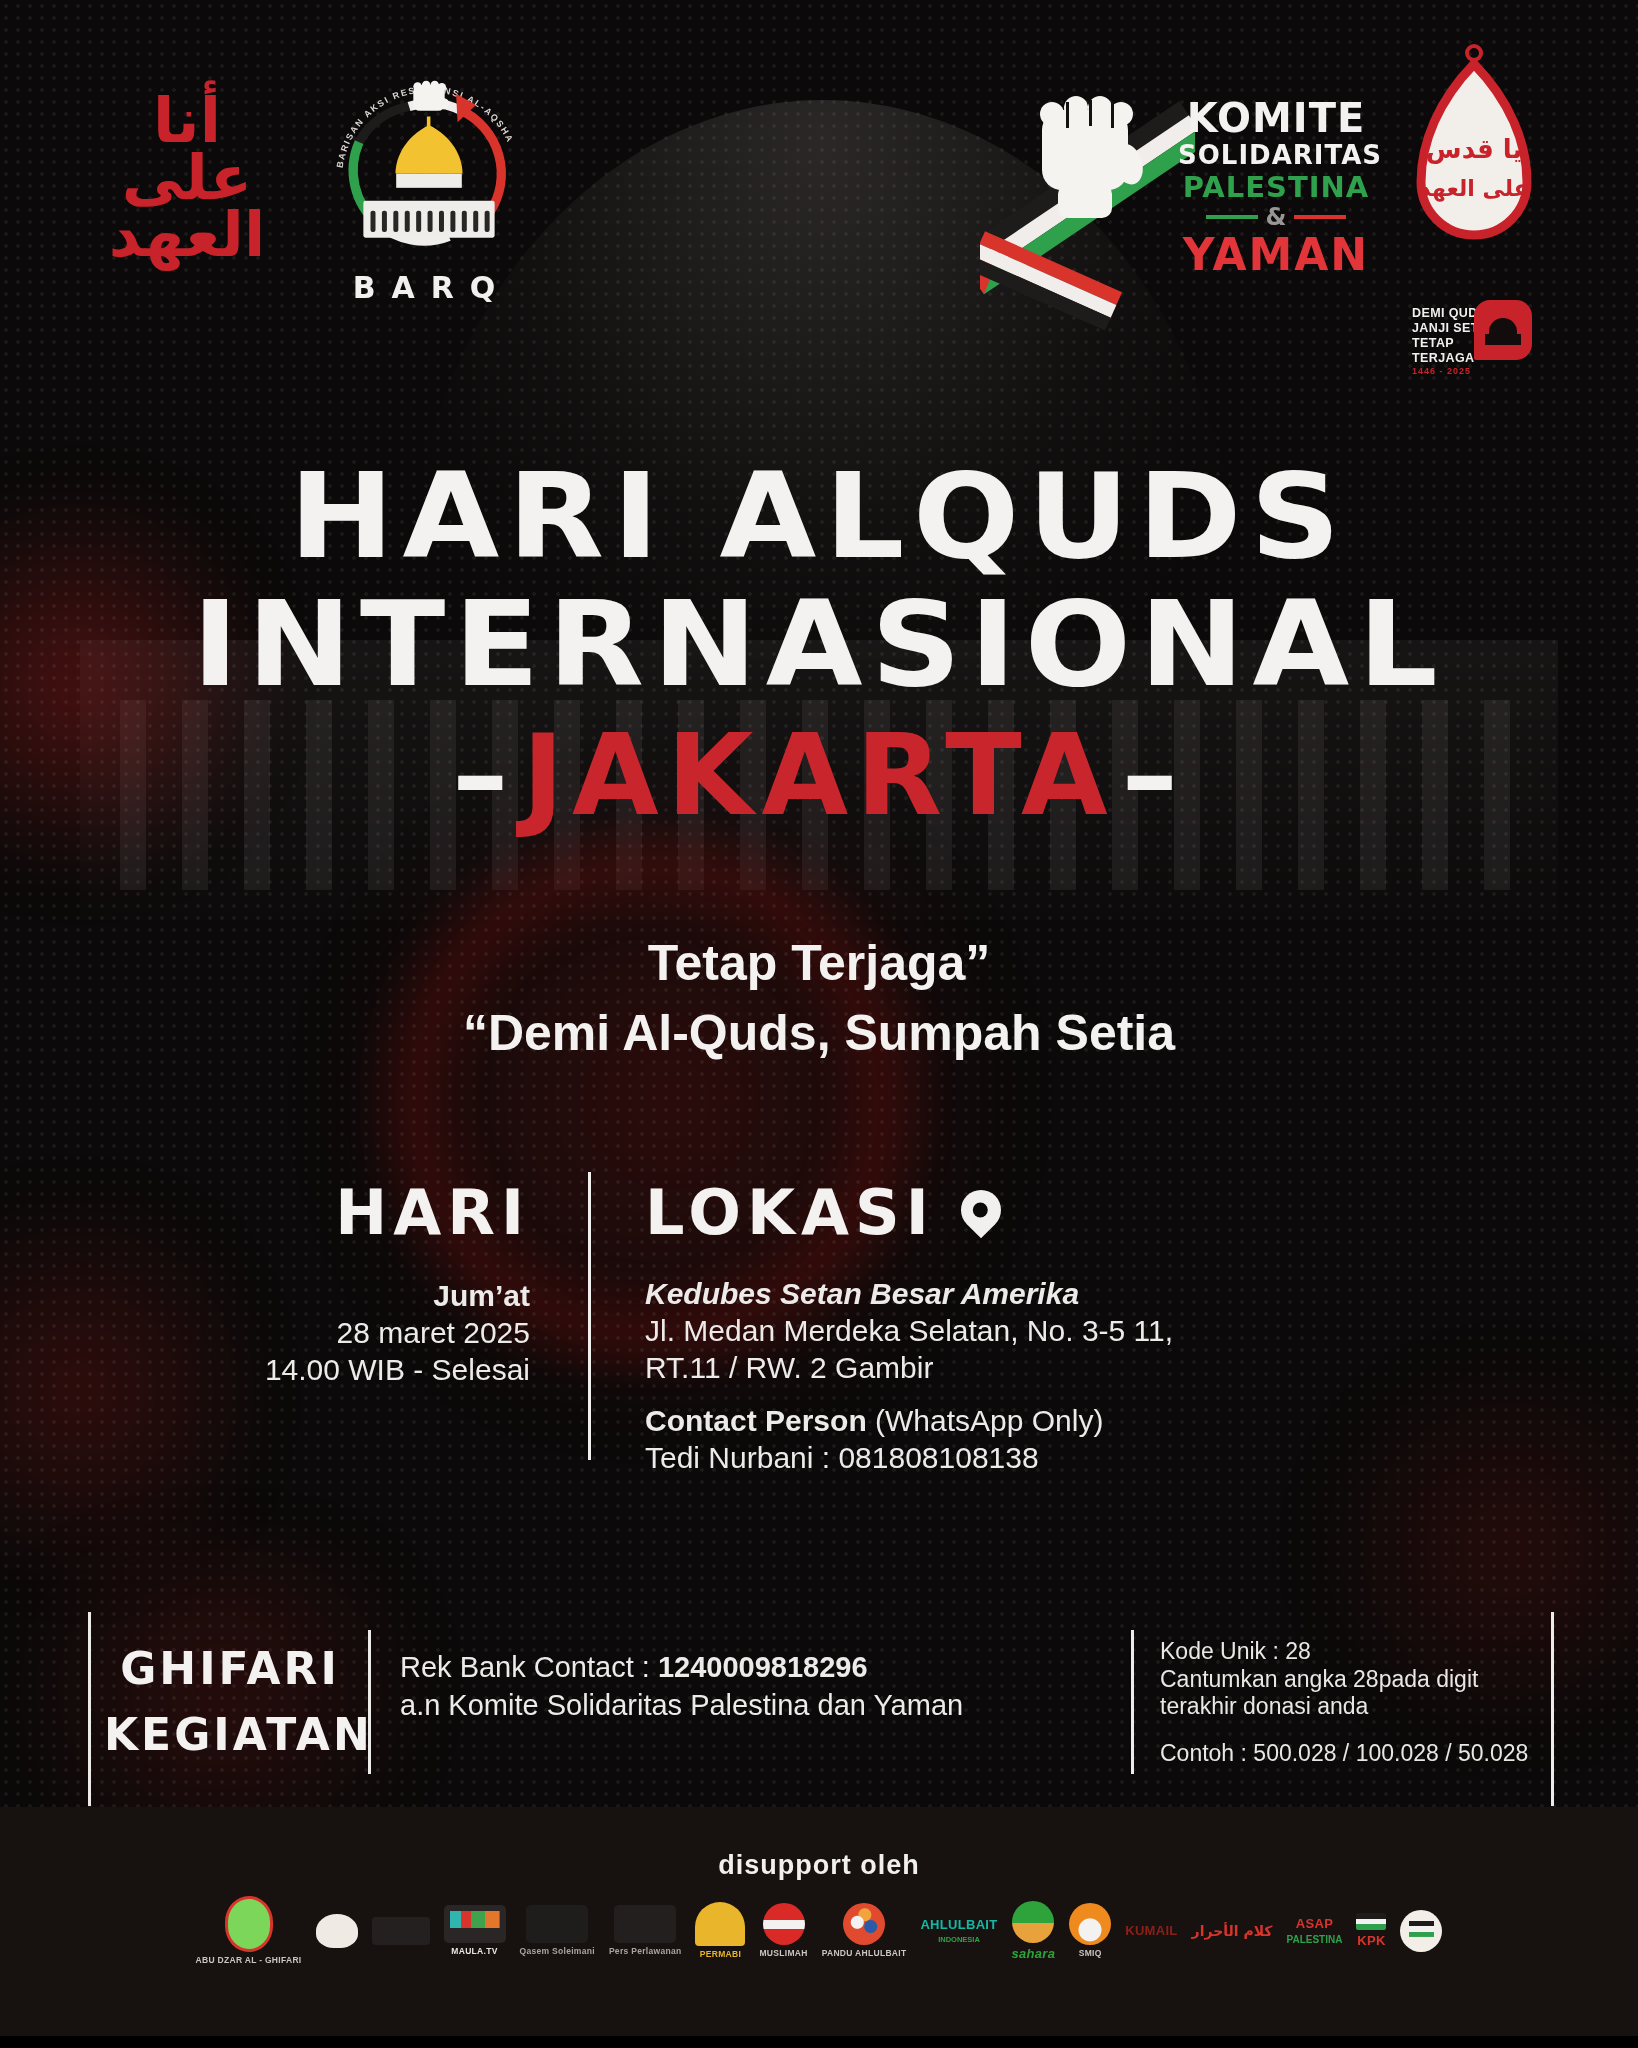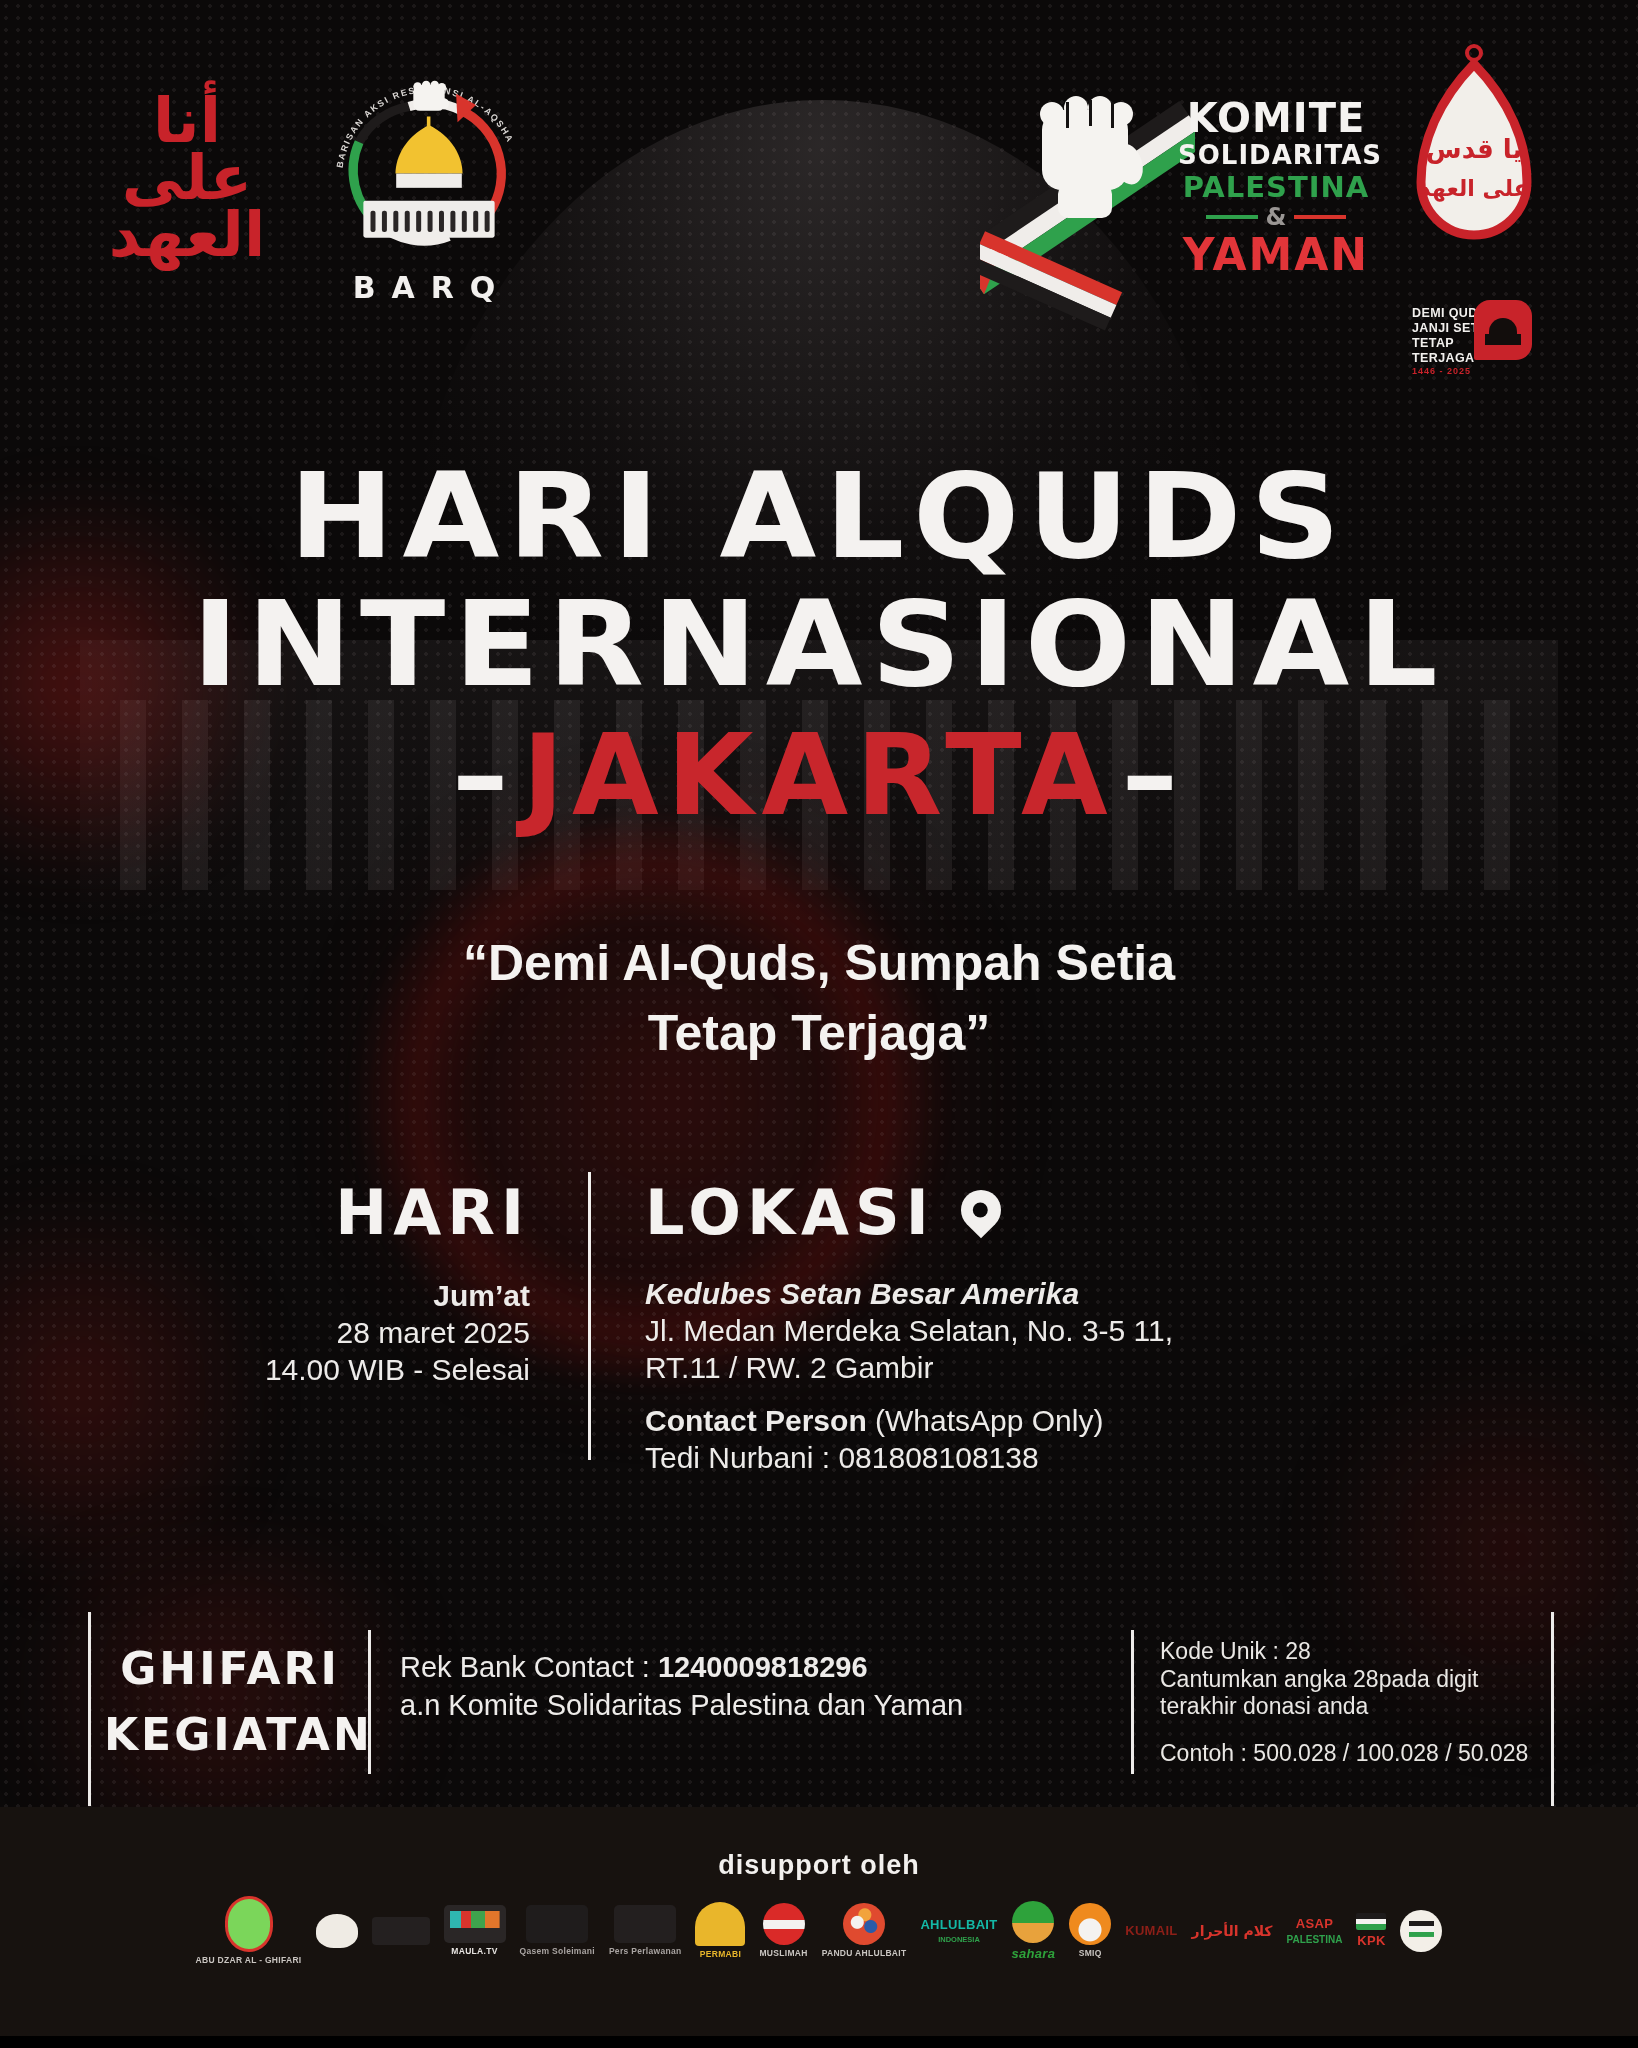--- a/index.html
+++ b/index.html
@@ -234,22 +234,22 @@
 
   <div class="layer title">
     <div class="t-line">HARI ALQUDS</div>
     <div class="t-line">INTERNASIONAL</div>
     <div class="t-jak">
       <span class="jdash">–</span><span>JAKARTA</span><span class="jdash">–</span>
     </div>
   </div>
 
   <div class="layer quote">
+    <div>Tetap Terjaga”</div>
     <div>“Demi Al-Quds, Sumpah Setia</div>
-    <div>Tetap Terjaga”</div>
   </div>
 
   <div class="layer info-divider"></div>
 
   <div class="layer hari">
     <div class="h-head">HARI</div>
     <div class="h-body">
       <div class="h-day">Jum’at</div>
       <div>28 maret 2025</div>
       <div>14.00 WIB - Selesai</div>

